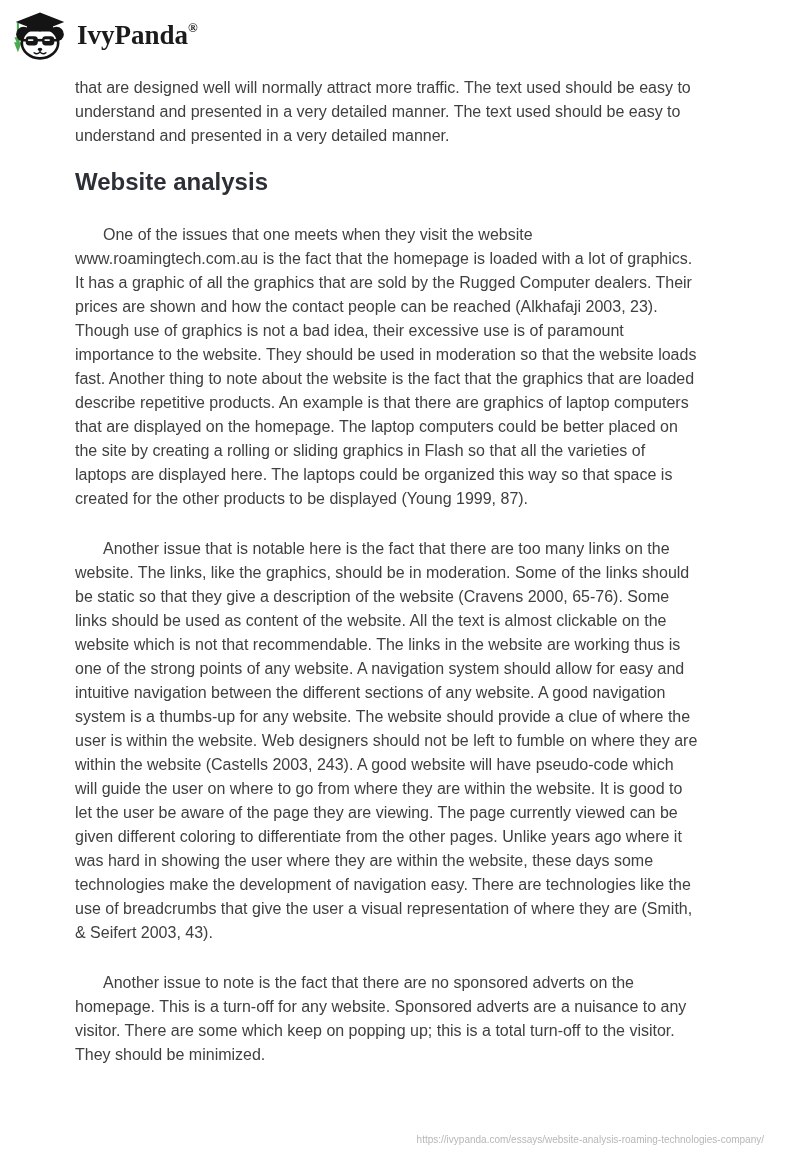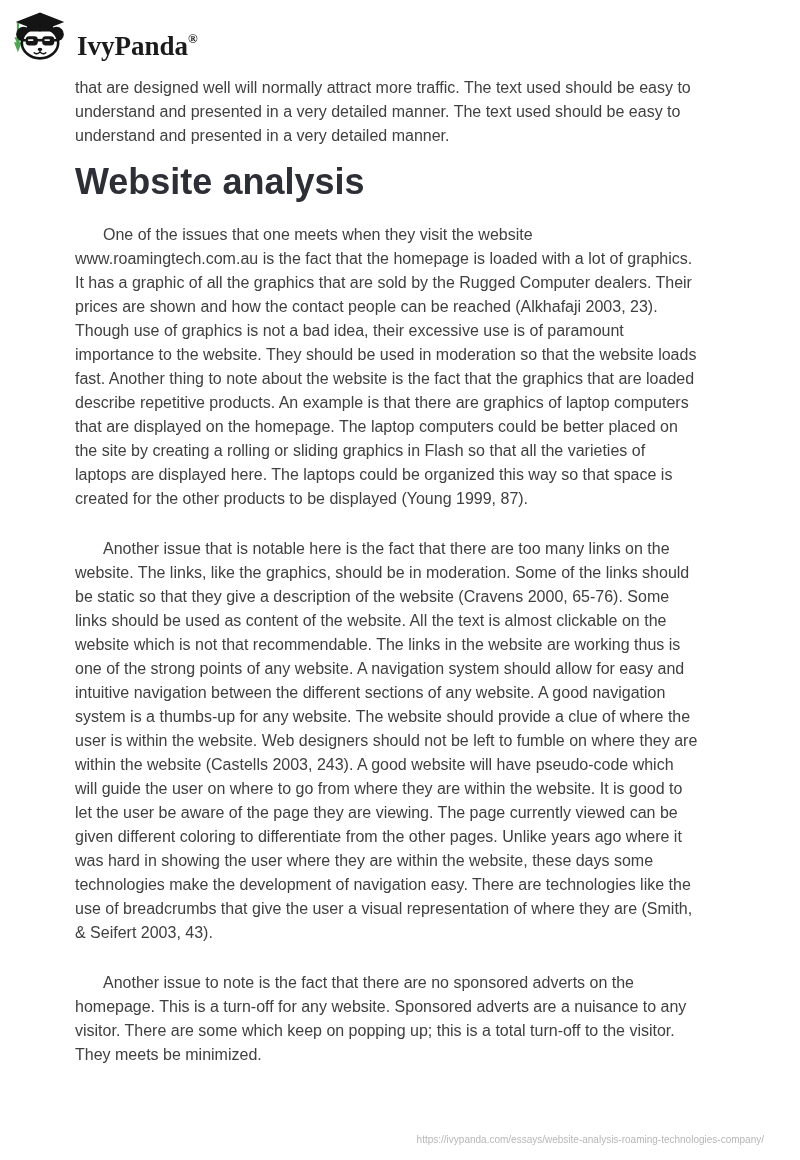--- a/index.html
+++ b/index.html
@@ -12,21 +12,21 @@
   }
 
   
   .page-header {
     display: flex;
     justify-content: space-between;
     align-items: flex-start;
     padding: 8px 34px 0 14px;
     height: 54px;
   }
-  .brand { display: flex; align-items: flex-end; gap: 11px; }
+  .brand { display: flex; align-items: center; gap: 11px; }
   .brand svg { display: block; }
   .brand-name {
     font-family: "Liberation Serif", serif;
     font-weight: 700;
     font-size: 27px;
     color: #1b1b1b;
   }
   .brand-mark {
     font-family: "Liberation Serif", serif;
     font-weight: 700;
@@ -45,21 +45,21 @@
   .content p {
     font-size: 16px;
     line-height: 24px;
     color: #404040;
     white-space: pre-line;
     margin: 0 0 26px 0;
   }
   .content p.intro { margin-bottom: 17px; }
   .content p.indent { text-indent: 28px; }
   .content h2 {
-    font-size: 36px;
+    font-size: 24px;
     line-height: 34px;
     font-weight: 700;
     color: #2c2f36;
     margin: 0 0 24px 0;
   }
 
   
   .page-footer {
     position: absolute;
     right: 36px;
@@ -135,18 +135,18 @@
 will guide the user on where to go from where they are within the website. It is good to
 let the user be aware of the page they are viewing. The page currently viewed can be
 given different coloring to differentiate from the other pages. Unlike years ago where it
 was hard in showing the user where they are within the website, these days some
 technologies make the development of navigation easy. There are technologies like the
 use of breadcrumbs that give the user a visual representation of where they are (Smith,
 &amp; Seifert 2003, 43).</p>
   <p class="indent">Another issue to note is the fact that there are no sponsored adverts on the
 homepage. This is a turn-off for any website. Sponsored adverts are a nuisance to any
 visitor. There are some which keep on popping up; this is a total turn-off to the visitor.
-They meets be minimized.</p>
+They should be minimized.</p>
 </main>
 
 <footer class="page-footer">
   <span>https://ivypanda.com/essays/website-analysis-roaming-technologies-company/</span>
 </footer>
 
 </body></html>

